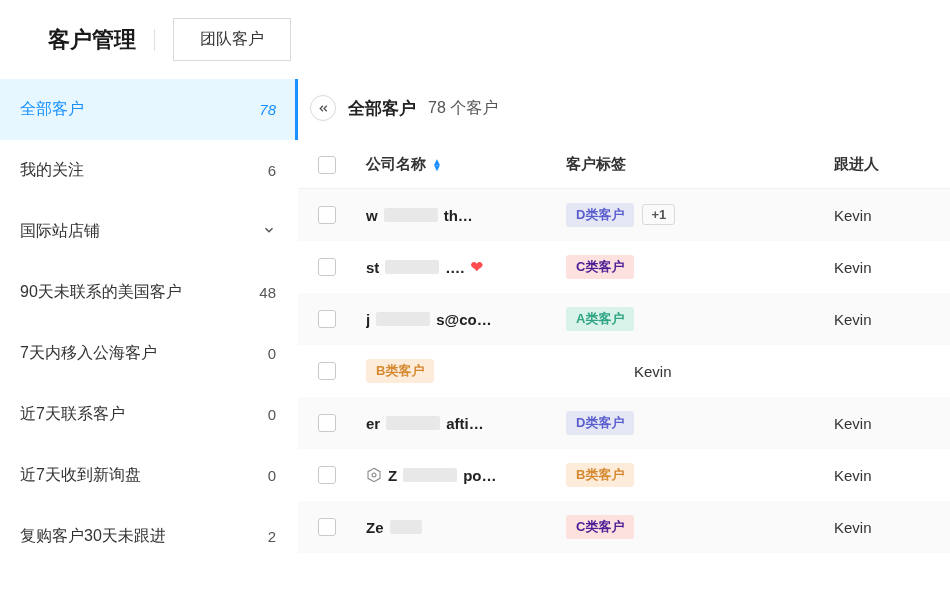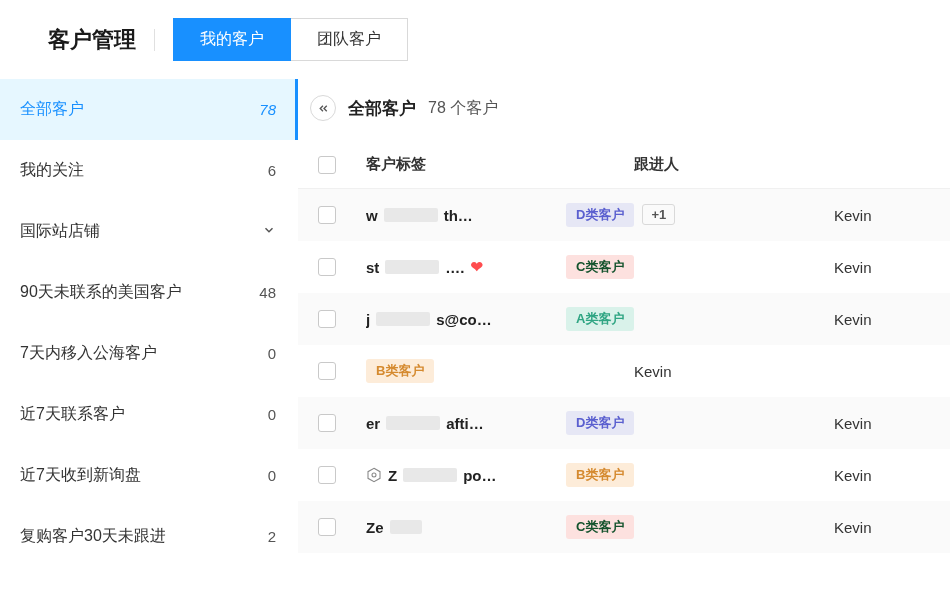--- a/index.html
+++ b/index.html
@@ -179,21 +179,21 @@
     .heart { color: #ff4d4f; font-size: 15px; }
     .tag-badge {
       display: inline-block;
       padding: 3px 10px;
       border-radius: 3px;
       font-size: 13px;
       margin-right: 8px;
     }
     .tag-A { background: #d9f2ea; color: #2fa583; }
     .tag-B { background: #fdecd9; color: #d58a2f; }
-    .tag-C { background: #fde1df; color: #14532d; text-align: center; }
+    .tag-C { background: #fde1df; color: #4c1d95; text-align: center; }
     .tag-D { background: #e6e7f5; color: #5a5fcf; }
     .more-badge {
       display: inline-block;
       padding: 2px 8px;
       border: 1px solid #d9d9d9;
       border-radius: 3px;
       font-size: 13px;
       color: #555;
     }
     .row .col-follow { color: #333; font-weight: 400;}
@@ -203,21 +203,20 @@
       vertical-align: middle;
     }
   </style>
 </head>
 <body>
 
 <div class="header">
   <div class="page-title">客户管理</div>
   <div class="vline"></div>
   <div class="tabs">
-    <div class="tab active">我的客户</div>
     <div class="tab">团队客户</div>
   </div>
 </div>
 
 <div class="body">
   <div class="sidebar">
     <div class="sidebar-item active">
       <span>全部客户</span>
       <span class="count">78</span>
     </div>
@@ -265,20 +264,27 @@
       </div>
       <div class="content-title">全部客户</div>
       <div class="content-sub">78 个客户</div>
     </div>
 
     <div class="table">
       <div class="thead">
         <div class="col-check">
           <div class="checkbox"></div>
         </div>
+        <div class="col-name th">
+          <span>公司名称</span>
+          <span class="sort-icon">
+            <span class="sort-up">▲</span>
+              <span class="sort-down">▼</span>
+          </span>
+        </div>
         <div class="col-tag th">客户标签</div>
         <div class="col-follow th">跟进人</div>
       </div>
       <div id="rows">
           <div class="row">
             <div class="col-check">
               <div class="checkbox"></div>
             </div>
             <div class="col-name">
               <span class="name-text">

